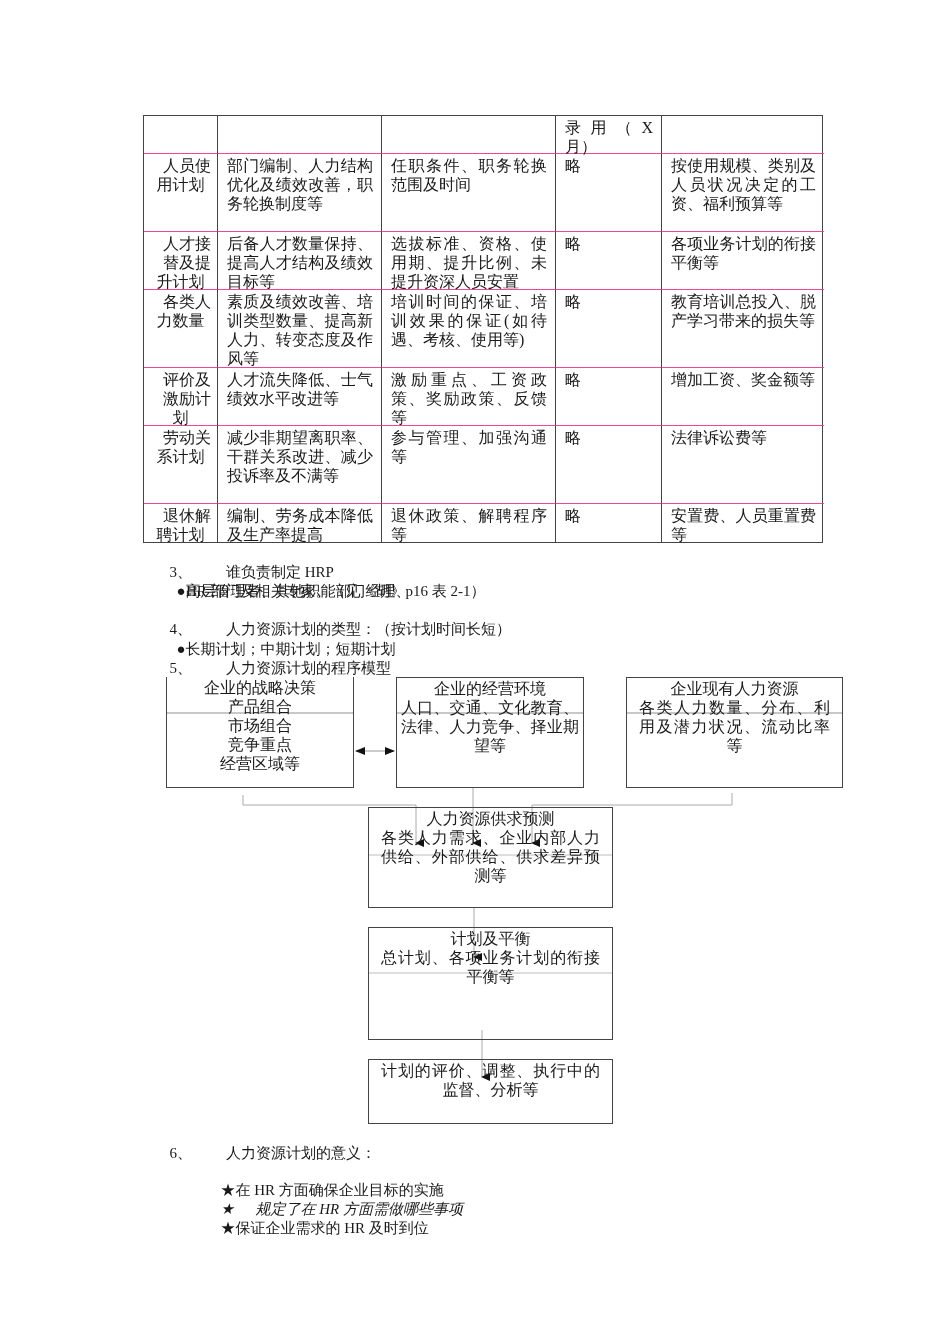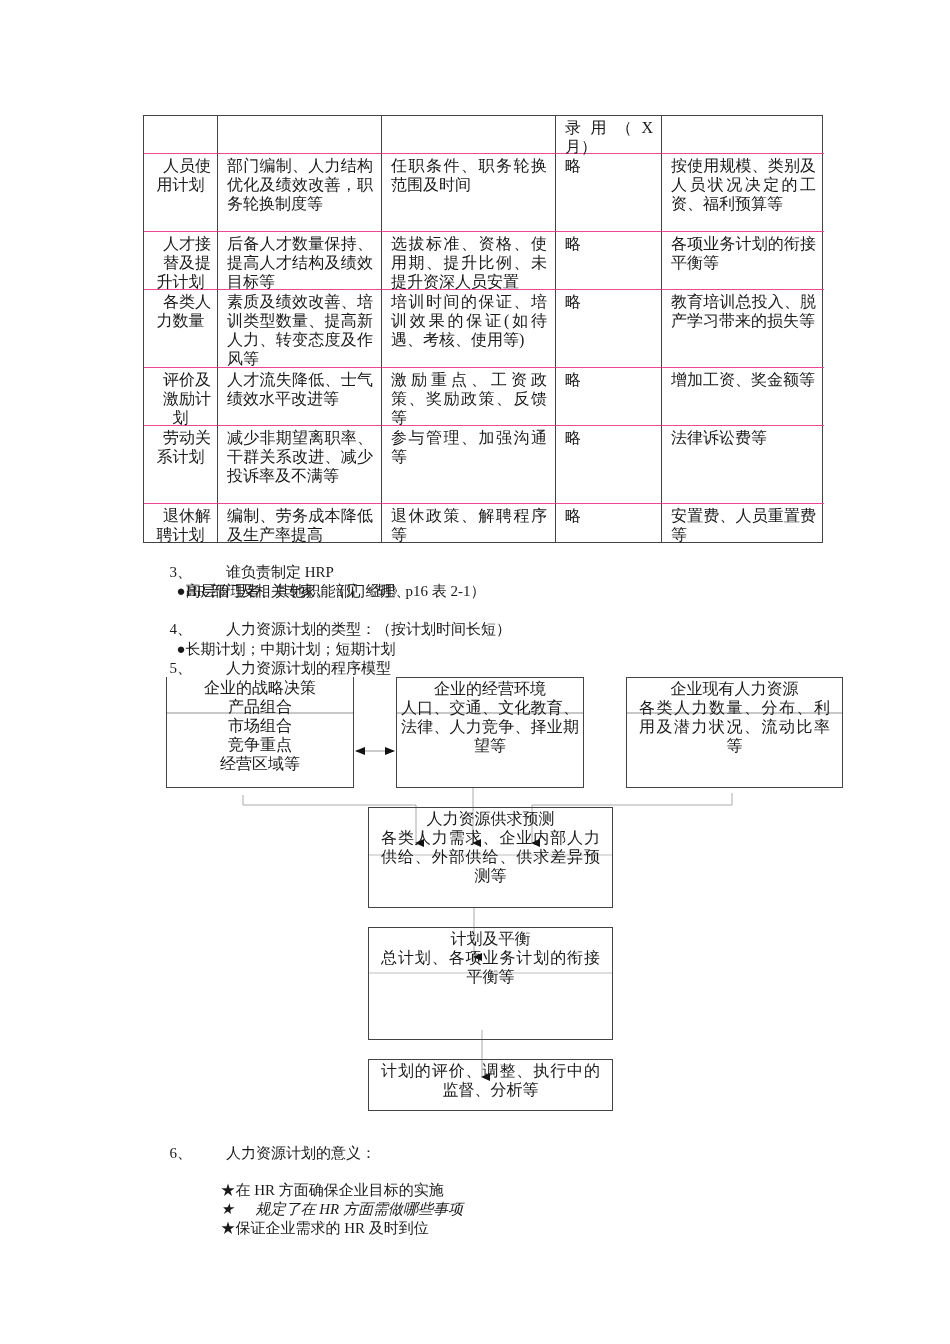--- a/index.html
+++ b/index.html
@@ -147,21 +147,21 @@
 <div class="box" style="left:368px; top:807px; width:245px; height:101px;">
   <span class="ln">人力资源供求预测</span>
   <span class="wrap" style="padding:0 12px;">各类人力需求、企业内部人力供给、外部供给、供求差异预测等</span>
 </div>
 
 <div class="box" style="left:368px; top:927px; width:245px; height:113px;">
   <span class="ln">计划及平衡</span>
   <span class="wrap" style="padding:0 12px;">总计划、各项业务计划的衔接平衡等</span>
 </div>
 
-<div class="box" style="left:368px; top:1059px; width:245px; height:52px;">
+<div class="box" style="left:368px; top:1059px; width:245px; height:65px;">
   <span class="wrap" style="padding:0 12px;">计划的评价、调整、执行中的监督、分析等</span>
 </div>
 
 <div class="para" style="left:162px; top:1125px;">
   <span>6、</span><span style="display:inline-block;width:34px"></span><span>人力资源计划的意义：</span>
 </div>
 <div class="para" style="left:213px; top:1162px;">
   <span>★</span><span>在 HR 方面确保企业目标的实施</span>
 </div>
 <div class="para" style="left:213px; top:1181px;font-style:italic;">

